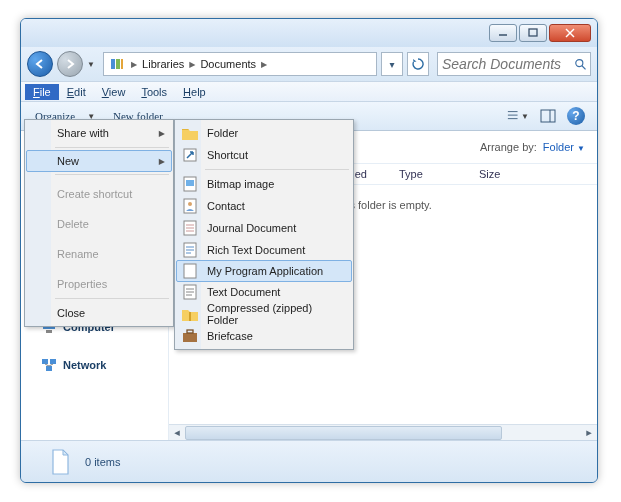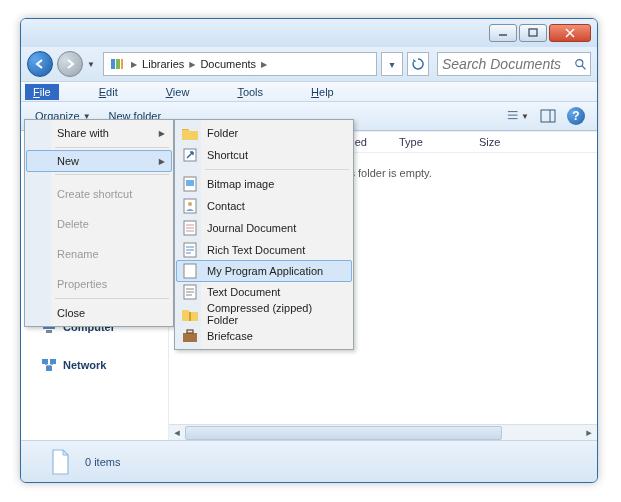--- a/index.html
+++ b/index.html
@@ -47,32 +47,31 @@
   .searchbox {
     width: 154px; height: 24px; background:#fff; border:1px solid #a7b7c7; display:flex; align-items:center; padding:0 4px;
     color:#888; font-style:italic; margin-left:4px;
   }
   .searchbox input { border:none; outline:none; width:100%; font-style:italic; color:#888; font-size:14px; }
   .searchbox .mag { width:14px; height:14px; margin-left:4px; }
 
   .menubar {
     height: 20px; background: linear-gradient(#f5f9fd,#e8f0fa); display:flex; align-items:center; padding-left:4px;
     border-top:1px solid #c7d6e6;
-    gap:32px;
   }
   .menuitem { padding: 2px 8px; color:#1b3f66; }
   .menuitem u { text-decoration: underline; }
   .menuitem.active { background:#316ac5; color:#fff; }
 
   .toolbar {
     height: 30px; background: linear-gradient(#eff6fd,#dbe9f7); display:flex; align-items:center; padding:0 8px;
     border-top:1px solid #c7d6e6; border-bottom:1px solid #b7c8d9; justify-content: space-between;
   }
   .toolbar .lft { display:flex; align-items:center; gap:6px; }
-  .toolbtn { color:#17395d; padding:3px 6px; display:flex; align-items:center; gap:3px; }
+  .toolbtn { color:#17395d; padding:3px 6px; display:flex; align-items:center; gap:12px;font-family:Liberation Serif, serif; }
   .toolbar .rgt { display:flex; align-items:center; gap:8px; padding-right:4px; }
   .iconbtn { width:22px; height:22px; display:flex; align-items:center; justify-content:center; }
   .help { width:18px; height:18px; border-radius:50%; background: radial-gradient(circle at 30% 30%, #67a8ec, #1d5ea6); color:#fff; font-weight:bold; font-size:12px; display:flex; align-items:center; justify-content:center; }
 
   .body { position:relative; display:flex; height: calc(100% - 28px - 34px - 20px - 30px - 42px); background:#fff; }
   .sidebar { width: 148px; background:#fff; padding:6px 2px; border-right:1px solid #e4ecf4; }
   .side-item { display:flex; align-items:center; gap:6px; padding:4px 6px 4px 28px; color:#1b3f66; }
   .side-item.top { padding-left:18px; font-weight:bold; }
 
   .main { flex:1; display:flex; flex-direction:column; background:#fff; }
@@ -244,20 +243,24 @@
             <rect x="9" y="2" width="6" height="5" fill="#4a8fd6"></rect>
             <rect x="5" y="9" width="6" height="5" fill="#4a8fd6"></rect>
             <line x1="4" y1="7" x2="8" y2="9" stroke="#888"></line>
             <line x1="12" y1="7" x2="8" y2="9" stroke="#888"></line>
           </svg>
         <span>Network</span>
       </div>
     </div>
 
     <div class="main">
+      <div class="arrangebar">
+        <span>Arrange by:</span>
+        <span class="lbl2"><span>Folder</span> <span class="chev" style="color:#1b5fbd">▼</span></span>
+      </div>
       <div class="headers">
         <span class="h-name">Name</span>
         <span class="h-date">Date modified</span>
         <span class="h-type">Type</span>
         <span class="h-size">Size</span>
       </div>
       <div class="emptymsg">This folder is empty.</div>
     </div>
 
     <div class="scrollbar-bottom">

